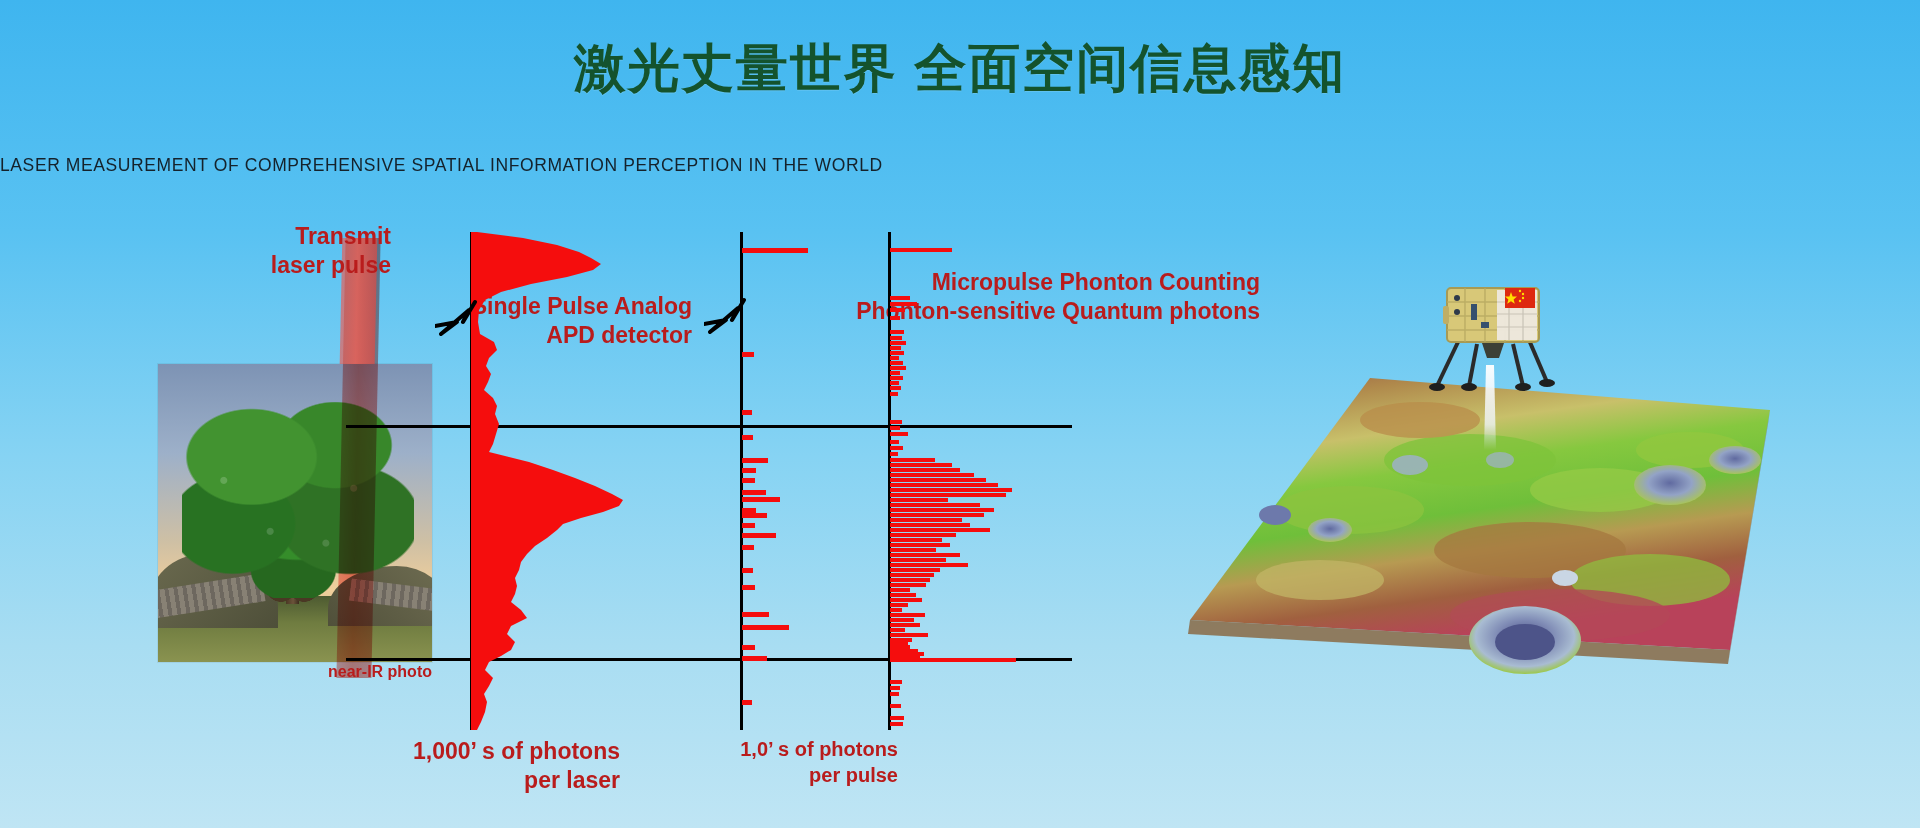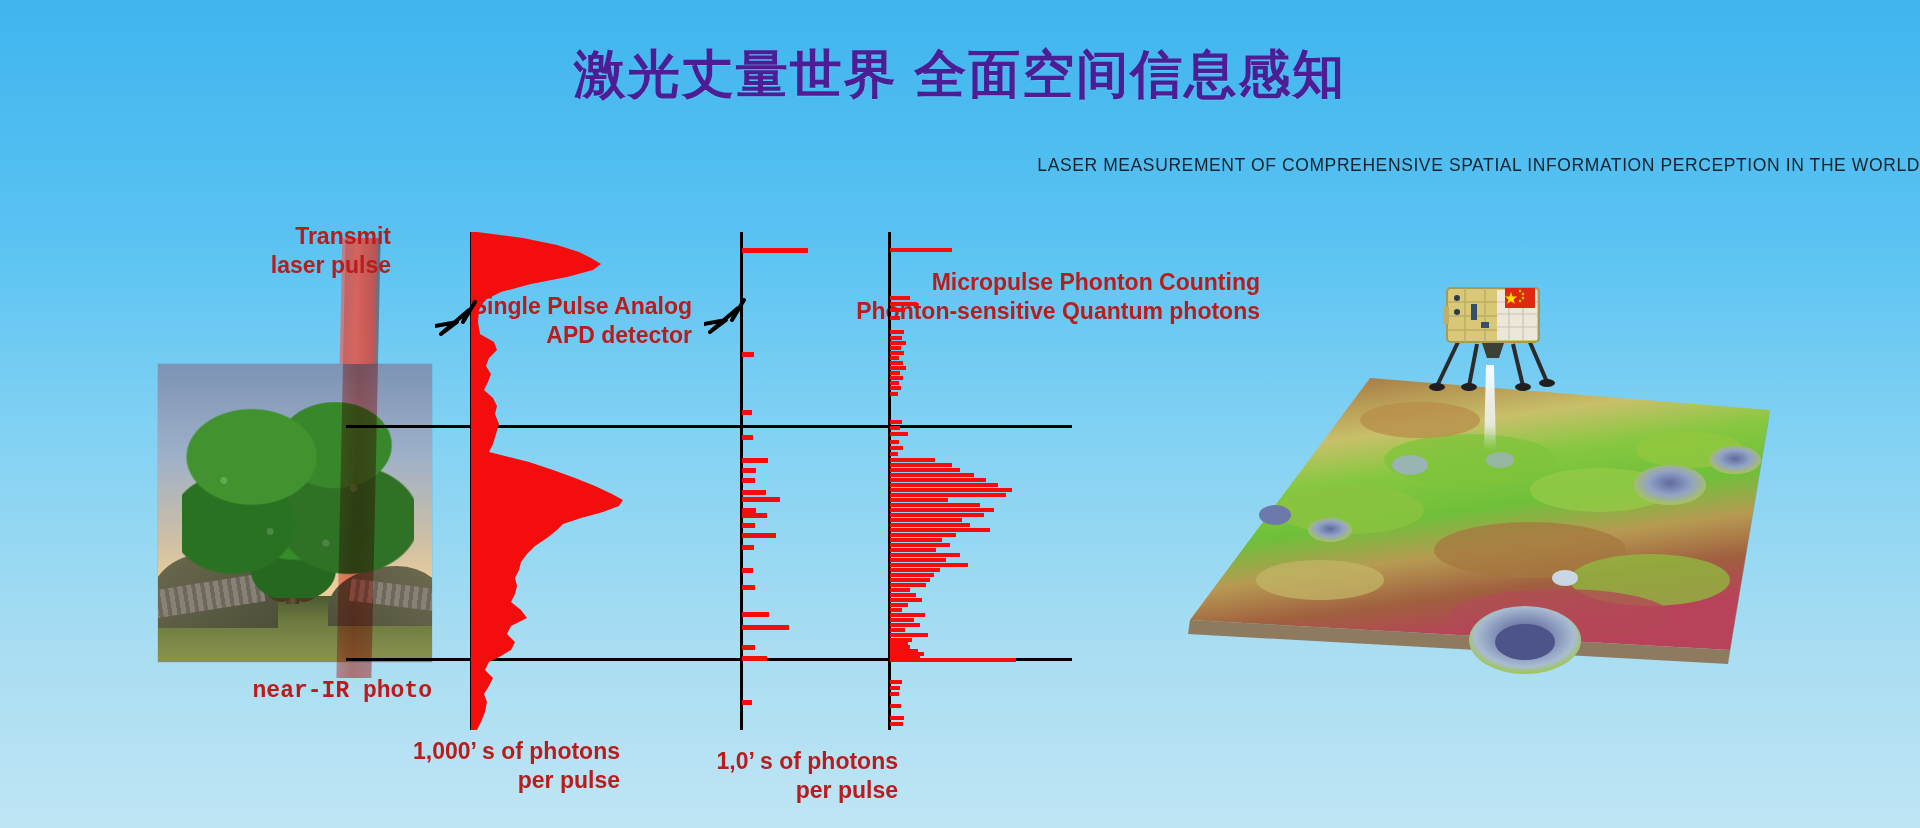--- a/index.html
+++ b/index.html
@@ -6,45 +6,45 @@
   html, body { width: 1920px; height: 828px; overflow: hidden; }
   body {
     font-family: "Liberation Sans", sans-serif;
     background: linear-gradient(180deg, #3fb5ef 0%, #59c2f2 28%, #86d3f3 55%, #a8ddf2 78%, #bfe5f4 100%);
     position: relative;
   }
   .stage { position: absolute; inset: 0; }
 
   
   .title {
-    position: absolute; left: 0; right: 0; top: 46px;
+    position: absolute; left: 0; right: 0; top: 40px;
     text-align: center;
     font-size: 52px; font-weight: 700; letter-spacing: 2px;
-    color: #4c1d95; line-height: 1.1;
+    color: #14532d; line-height: 1.1;
     text-shadow: 0 1px 0 rgba(255,255,255,.12);
   }
   .subtitle {
     position: absolute; left: 0; right: 0; top: 155px;
-    text-align: right;
+    text-align: left;
     font-size: 17.5px; font-weight: 400; letter-spacing: .6px;
     color: #15222b;
   }
 
   
   .lbl {
     position: absolute;
     font-weight: 700; color: #b91c1c; line-height: 1.28;
     text-align: right; white-space: pre-line;
   }
   #label-transmit { left: 176px; top: 222px; width: 215px; font-size: 23px; }
   #label-apd      { left: 392px; top: 292px; width: 300px; font-size: 23px; }
   #label-micro    { left: 820px; top: 268px; width: 440px; font-size: 23px; }
-  #label-nearir   { left: 212px; top: 677px; width: 220px; font-size: 23px; font-family: Liberation Mono, monospace; }
+  #label-nearir   { left: 212px; top: 662px; width: 220px; font-size: 16px; }
   #label-b1       { left: 330px; top: 737px; width: 290px; font-size: 23px; }
-  #label-b2       { left: 608px; top: 737px; width: 290px; font-size: 23px; margin-top: 10px; }
+  #label-b2       { left: 608px; top: 737px; width: 290px; font-size: 20px; }
   #label-b3       { left: 850px; top: 737px; width: 290px; font-size: 23px; }
 
   
   #photo {
     position: absolute; left: 158px; top: 364px; width: 274px; height: 298px;
     overflow: hidden;
     background: linear-gradient(180deg,#6d86a8 0%, #8ea2bd 34%, #c2b199 62%, #e7c79a 78%, #9c9a6e 90%, #6f7a4c 100%);
     box-shadow: 0 0 0 1px rgba(0,0,0,.06);
   }
   #photo .sky { position:absolute; inset:0;
@@ -142,21 +142,21 @@
   <div id="laser-beam-top"></div>
 
   <div class="lbl noselect" id="label-transmit">Transmit
 laser pulse</div>
   <div class="lbl noselect" id="label-apd">Single Pulse Analog
 APD detector</div>
   <div class="lbl noselect" id="label-micro">Micropulse Phonton Counting
 Phonton-sensitive Quantum photons</div>
   <div class="lbl noselect" id="label-nearir">near-IR photo</div>
   <div class="lbl noselect" id="label-b1">1,000’  s of photons
-per pulse</div>
+per laser</div>
   <div class="lbl noselect" id="label-b2">1,0’  s of photons
 per pulse</div>
 
   <div class="hline" style="left:346px; top:425px; width:726px;"></div>
   <div class="hline" style="left:346px; top:658px; width:726px;"></div>
 
   <div id="plot-analog">
       <div class="axis" style="left: 470px; top: 232px; height: 498px;"></div>
       <svg viewBox="0 0 165 498" style="position: absolute; left: 471px; top: 232px; width: 165px; height: 498px;">
         <path d="M0,0 L6,0 L52,6 L86,13 L108,20 L120,26 L130,32 L122,38 L96,45 L60,52 L30,60 L14,68 L8,78 L7,90 L9,102 L23,110 L26,118 L18,126 L15,134 L20,142 L17,150 L13,158 L22,166 L26,174 L24,182 L28,192 L25,202 L22,212 L18,220 L34,224 L58,230 L82,238 L104,246 L124,254 L141,262 L152,268 L148,274 L132,280 L110,286 L92,292 L86,298 L76,306 L64,314 L56,322 L50,330 L48,338 L44,346 L46,354 L44,362 L40,370 L50,378 L56,386 L40,394 L36,402 L44,410 L40,418 L30,424 L18,430 L14,438 L22,446 L18,454 L13,462 L16,470 L14,480 L10,490 L6,498 L0,498 Z" fill="#f50d0d"></path>

